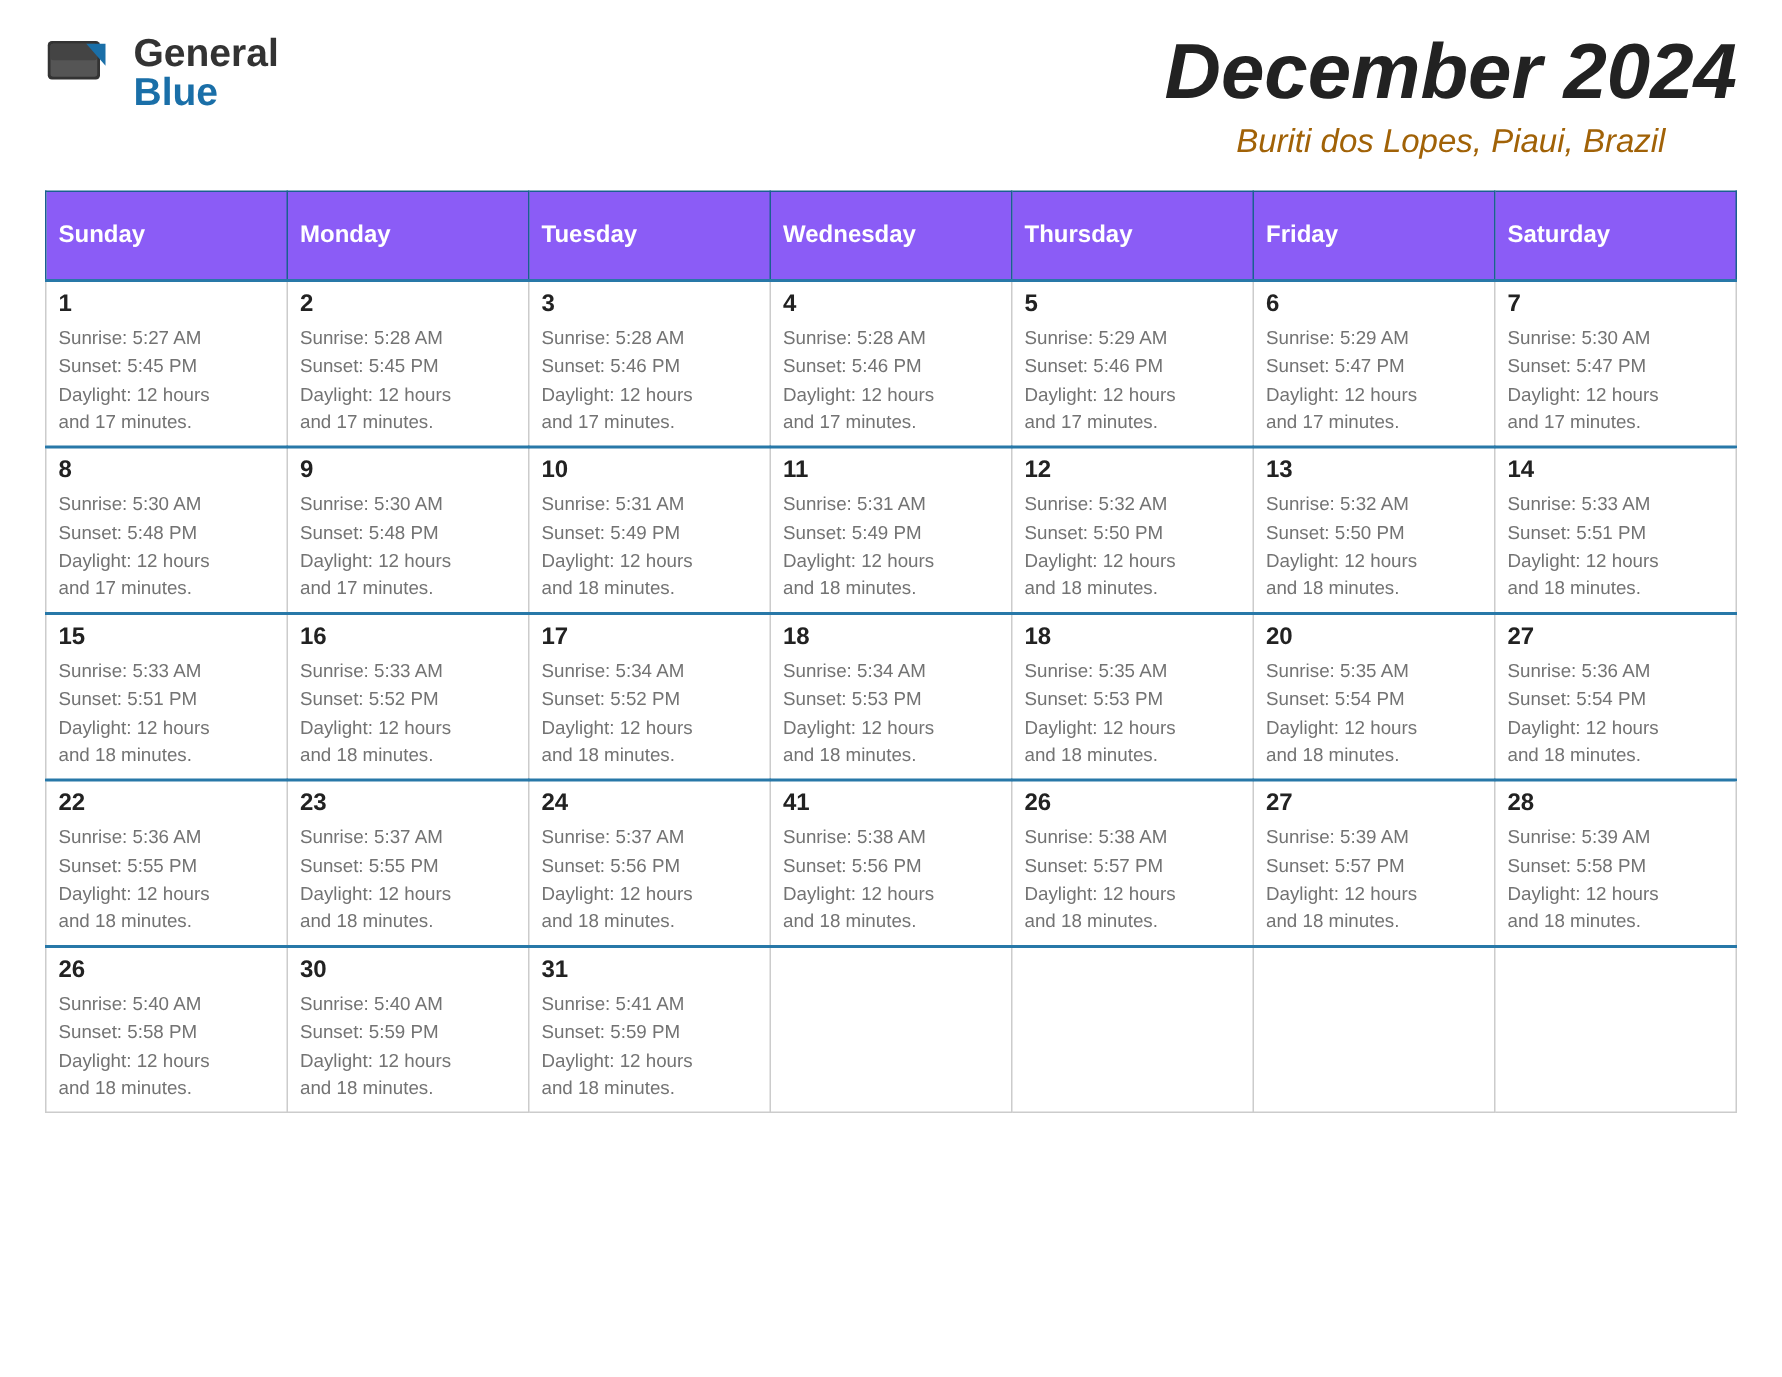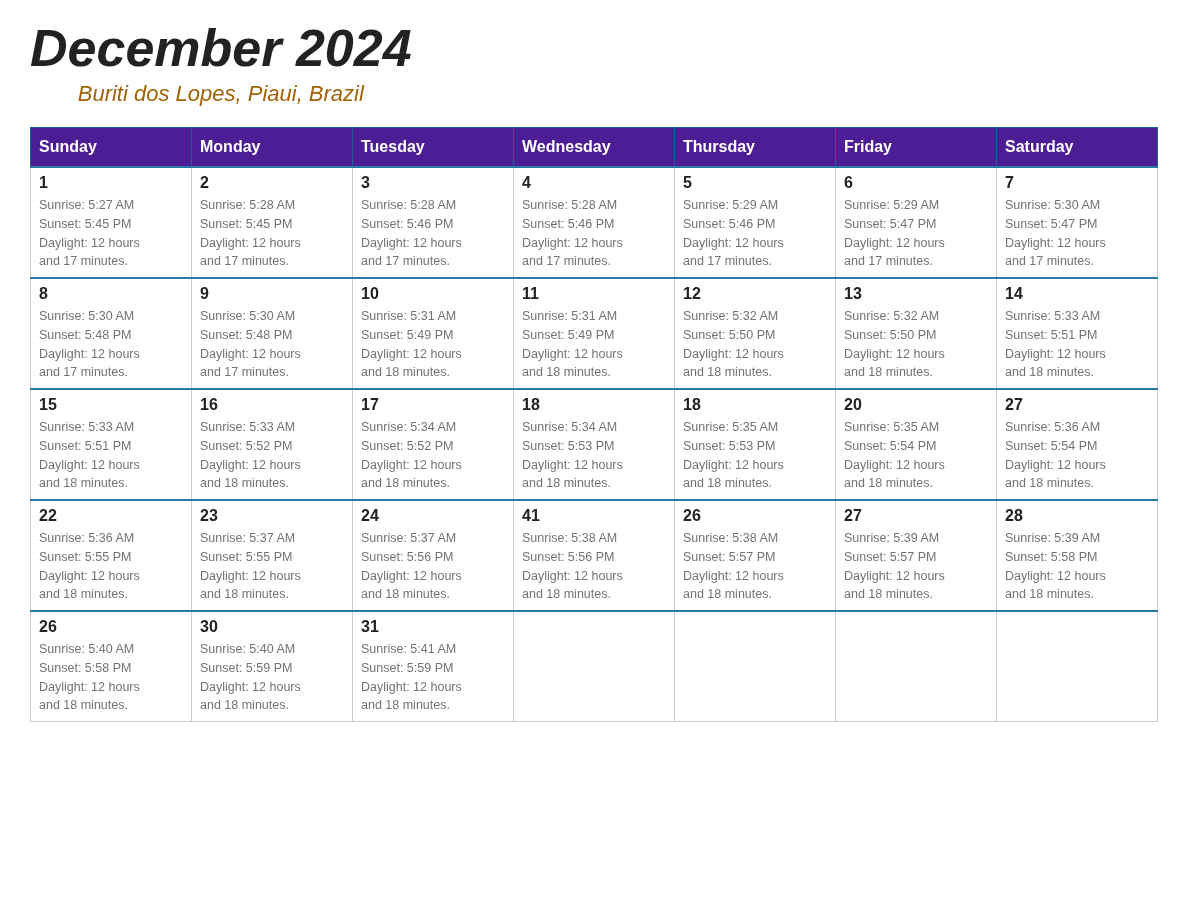--- a/index.html
+++ b/index.html
@@ -30,25 +30,25 @@
       font-size: 22px;
       color: #a16207;
       margin-top: 4px;
     }
     table {
       width: 100%;
       border-collapse: collapse;
       table-layout: fixed;
     }
     thead th {
-      background-color: #4c1d95;
+      background-color: #8b5cf6;
       color: #fff;
       font-size: 16px;
       font-weight: bold;
-      padding: 10px 8px;
+      padding: 20px 8px;
       text-align: left;
       border: 1px solid #1a6090;
     }
     tbody td {
       border: 1px solid #ccc;
       vertical-align: top;
       padding: 6px 8px;
       font-size: 13px;
       color: #333;
       height: 110px;
@@ -96,20 +96,32 @@
       font-size: 26px;
       font-weight: bold;
       color: #1a6fa8;
       line-height: 1;
     }
   </style>
 </head>
 <body>
 
 <div class="header-row">
+  <div class="logo-container">
+    <svg class="logo-svg" viewBox="0 0 60 60" xmlns="http://www.w3.org/2000/svg">
+      <rect x="2" y="8" width="38" height="28" rx="3" fill="#333"></rect>
+      <rect x="4" y="10" width="34" height="24" rx="2" fill="#555"></rect>
+      <rect x="4" y="10" width="34" height="12" rx="2" fill="#444"></rect>
+      <polygon points="30,10 44,10 44,26" fill="#1a6fa8"></polygon>
+    </svg>
+    <div class="logo-name">
+      <span class="logo-general">General</span>
+      <span class="logo-blue-word">Blue</span>
+    </div>
+  </div>
   <div class="title-section">
     <div class="calendar-title">December 2024</div>
     <div class="calendar-subtitle">Buriti dos Lopes, Piaui, Brazil</div>
   </div>
 </div>
 
 <table>
   <thead>
     <tr>
     <th>Sunday</th>

